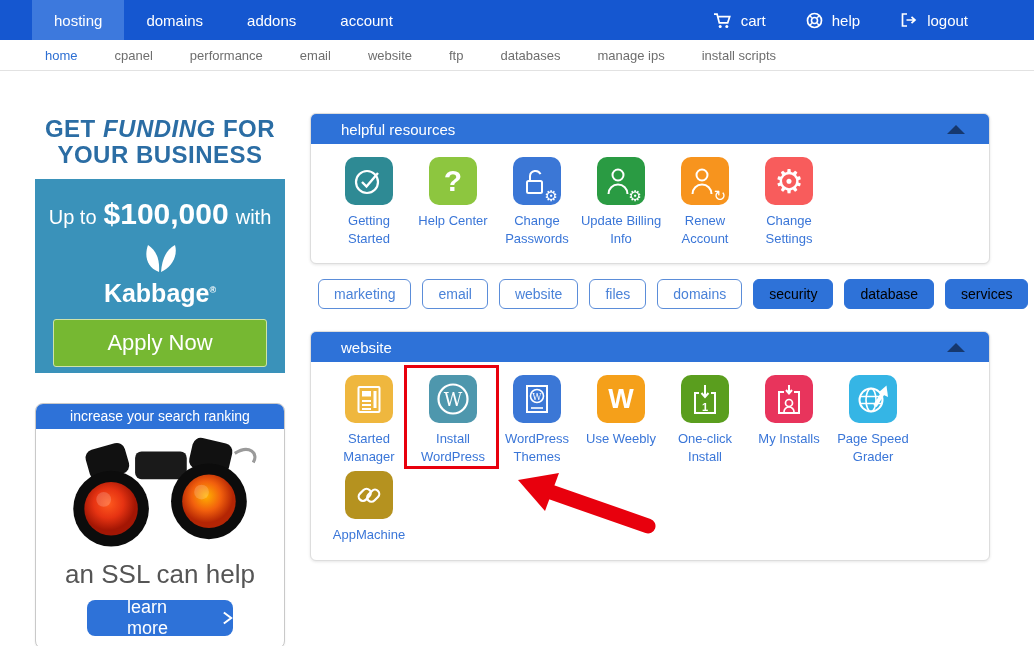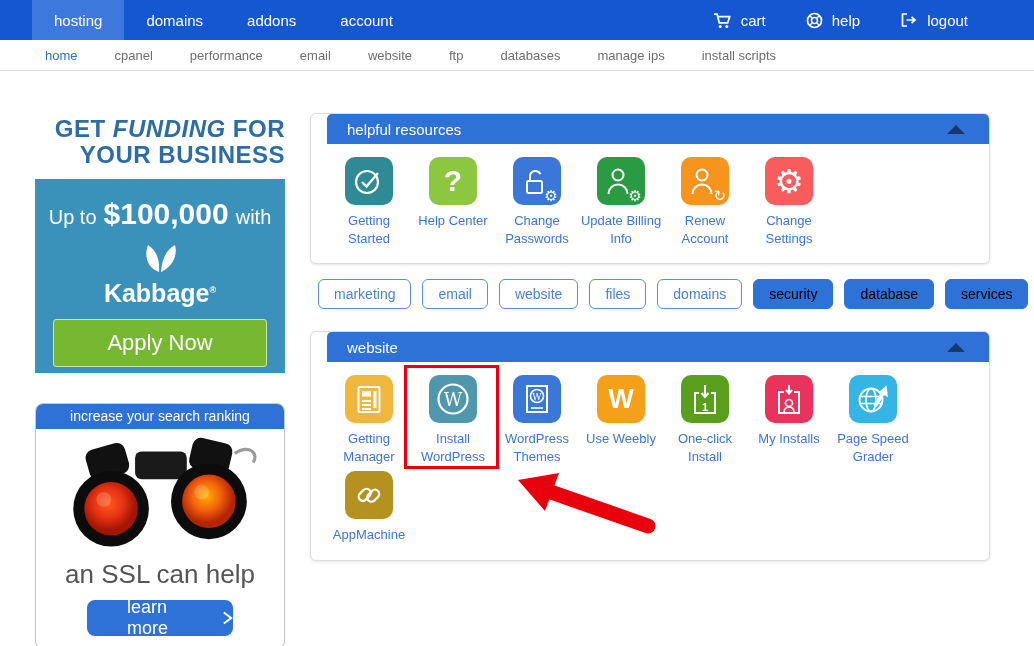--- a/index.html
+++ b/index.html
@@ -14,40 +14,40 @@
   .topnav-right { margin-left:auto; display:flex; align-items:center; gap:40px; margin-right:66px; }
   .nav-util { display:flex; align-items:center; gap:9px; color:#fff; font-size:15px; cursor:pointer; }
 
   
   .subnav { position:absolute; top:40px; left:0; width:1034px; height:31px; background:#fff; border-bottom:1px solid #e2e2e2; display:flex; align-items:center; padding-left:45px; gap:37px; font-size:13px; color:#6e6e6e; }
   .subnav span { cursor:pointer; }
   .subnav .active { color:#2d6fd3; }
 
   
   .sidebar { position:absolute; left:35px; top:112px; width:250px; }
-  .funding-headline { text-align:right; color:#2b6da4; font-size:24px; font-weight:700; line-height:1.1; margin:4px 0 10px; letter-spacing:.5px; }
+  .funding-headline { text-align:center; color:#2b6da4; font-size:24px; font-weight:700; line-height:1.1; margin:4px 0 10px; letter-spacing:.5px; }
   .funding-headline .em { font-style:italic; }
   .kabbage-box { background:#3a92ba; height:194px; display:flex; flex-direction:column; align-items:center; padding-top:18px; }
   .offer { display:flex; align-items:baseline; gap:7px; color:#fff; }
   .offer .light { font-size:20px; font-weight:300; }
   .offer .amount { font-size:30px; font-weight:700; }
   .kabbage-brand { color:#fff; font-size:25px; font-weight:700; line-height:1; }
   .kabbage-brand sup { font-size:9px; }
   .apply-btn { margin-top:13px; width:214px; height:48px; background:#76b832; border:1px solid #cfe3a8; border-radius:3px; color:#fff; font-size:22px; font-weight:300; display:flex; align-items:center; justify-content:center; cursor:pointer; }
 
   .ssl-card { margin-top:30px; background:#fff; border:1px solid #c9c9c9; border-radius:8px; overflow:hidden; box-shadow:0 1px 2px rgba(0,0,0,.08); }
   .ssl-header { background:#2e72d8; color:#fff; font-size:14px; text-align:center; height:25px; line-height:25px; }
   .binoculars-wrap { height:124px; display:flex; justify-content:center; padding-top:4px; }
   .ssl-caption { text-align:center; color:#555; font-size:26px; font-weight:300; margin:6px 0 10px; }
   .learn-btn { margin:0 auto 12px; width:146px; height:36px; background:#2e72d8; border-radius:8px; color:#fff; font-size:18px; font-weight:300; display:flex; align-items:center; justify-content:center; gap:16px; cursor:pointer;padding-left:40px; }
 
   
   .main { position:absolute; left:310px; top:113px; width:680px; }
   .panel { background:#fff; border:1px solid #ddd; border-radius:6px; box-shadow:0 1px 3px rgba(0,0,0,.10); }
-  .panel-header { height:30px; background:#2e72d8; border-radius:5px 5px 0 0; display:flex; align-items:center; color:#fff; font-size:15px; padding:0 24px 0 20px;margin-left:16px; }
+  .panel-header { height:30px; background:#2e72d8; border-radius:5px 5px 0 0; display:flex; align-items:center; color:#fff; font-size:15px; padding:0 24px 0 30px; }
   .collapse-arrow { margin-left:auto; width:0; height:0; border-left:9px solid transparent; border-right:9px solid transparent; border-bottom:9px solid #16386e; cursor:pointer; }
 
   .tile-row { display:flex; flex-wrap:wrap; padding:13px 6px 10px 16px; }
   .tile { width:84px; display:flex; flex-direction:column; align-items:center; position:relative; cursor:pointer; margin-bottom:6px; }
   .tile-icon { width:48px; height:48px; border-radius:10px; display:flex; align-items:center; justify-content:center; color:#fff; position:relative; }
   .tile-label { margin-top:7px; font-size:13px; color:#3a76d8; text-align:center; line-height:1.35; }
   .glyph { font-family:"DejaVu Sans",sans-serif; }
   .mini-gear { position:absolute; right:3px; bottom:1px; font-size:15px; line-height:1; }
   .qmark { font-size:30px; font-weight:600; }
   .wchar { font-size:27px; font-weight:700; }
@@ -255,21 +255,21 @@
         <div class="tile-icon" style="background-color: rgb(239, 183, 62);">
           <svg width="34" height="34" viewBox="0 0 34 34">
               <rect x="6.5" y="5" width="21" height="25" rx="1" fill="none" stroke="#fff" stroke-width="2"></rect>
               <rect x="10" y="9" width="9" height="5.5" fill="#fff"></rect>
               <rect x="21.5" y="9" width="3" height="17" fill="#fff"></rect>
               <rect x="10" y="18" width="9" height="2" fill="#fff"></rect>
               <rect x="10" y="22" width="9" height="2" fill="#fff"></rect>
               <rect x="10" y="26" width="9" height="2" fill="#fff"></rect>
             </svg>
         </div>
-        <div class="tile-label">Getting Manager</div>
+        <div class="tile-label">Started Manager</div>
       </div>
       <div class="tile">
         <div class="red-box"></div>
         <div class="tile-icon" style="background-color: rgb(78, 151, 173);">
           <svg width="38" height="38" viewBox="0 0 38 38">
               <circle cx="19" cy="19" r="14.5" fill="none" stroke="#fff" stroke-width="2.2"></circle>
               <text x="19" y="25.5" text-anchor="middle" font-family="DejaVu Serif, serif" font-size="18" fill="#fff">W</text>
             </svg>
         </div>
         <div class="tile-label">Install WordPress</div>

